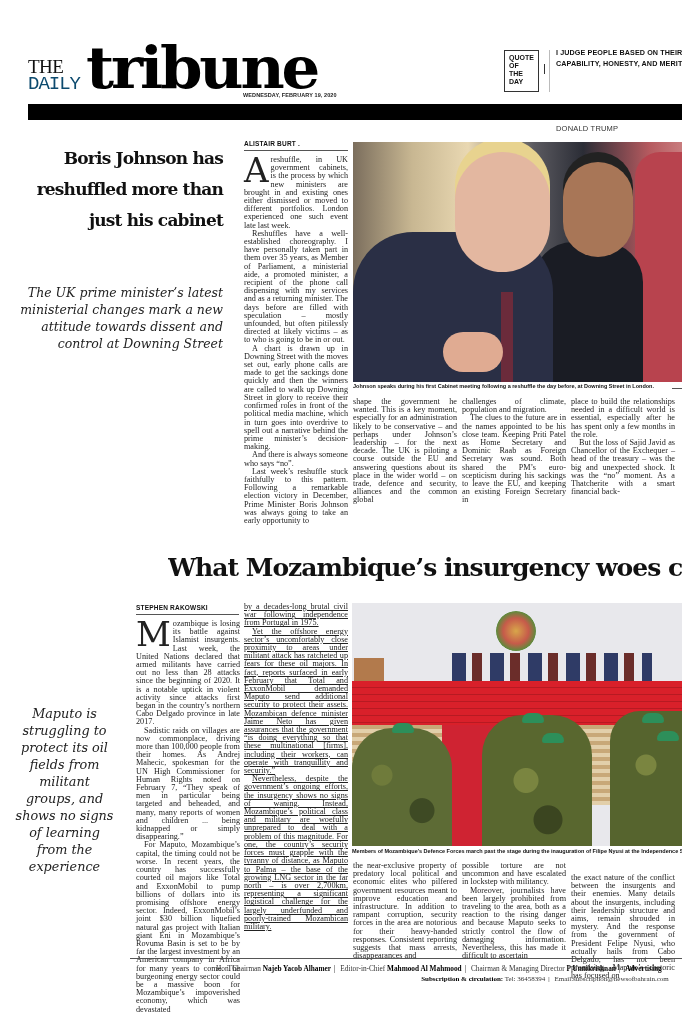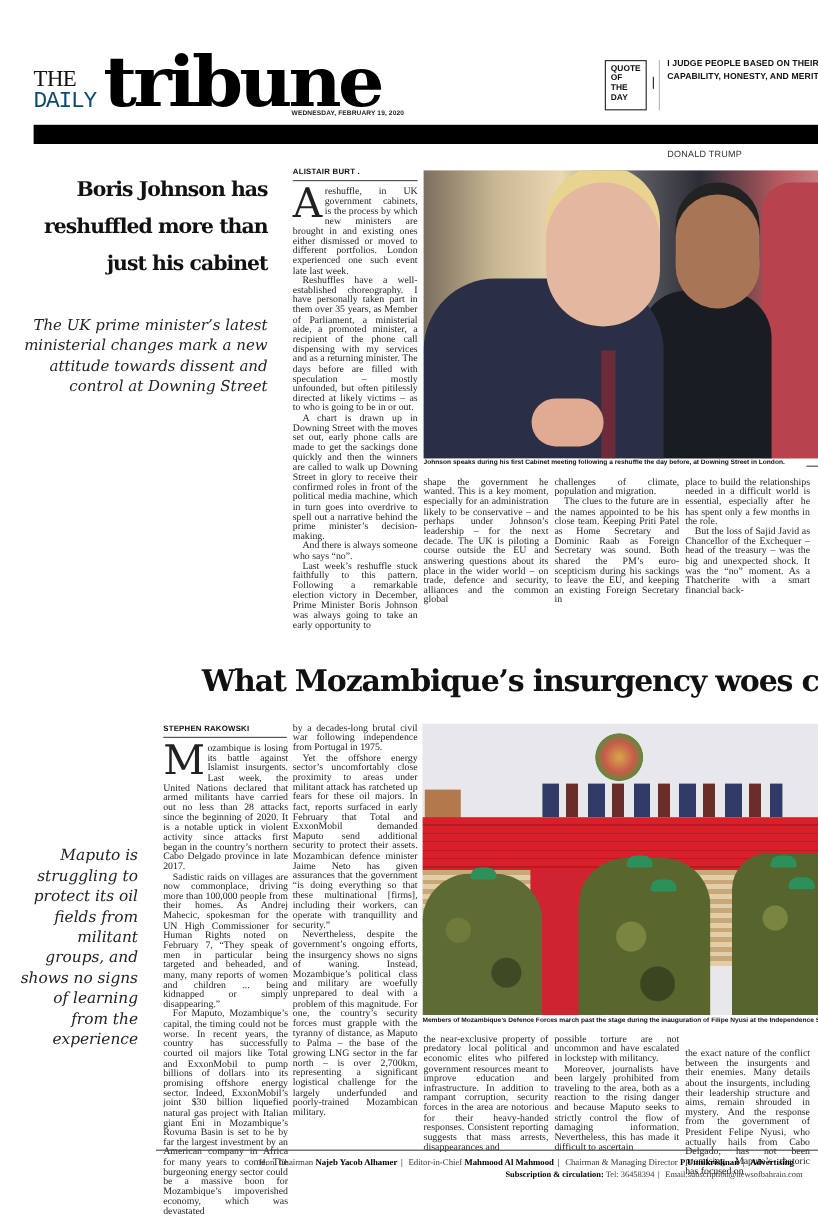--- a/index.html
+++ b/index.html
@@ -14,21 +14,21 @@
   .mast-date { position: absolute; left: 215px; top: 48px; font-family: "Liberation Sans", sans-serif; font-weight: bold; font-size: 5.5px; letter-spacing: 0.1px; color: #222; }
   .quote-box { position: absolute; left: 476px; top: 6px; width: 35px; height: 42px; border: 1px solid #333; padding: 3px 4px; font-family: "Liberation Sans", sans-serif; font-weight: bold; font-size: 7px; line-height: 8px; }
   .quote-arrow { position: absolute; left: 511px; top: 20px; width: 6px; height: 10px; border-right: 1px solid #333; }
   .quote-sep { position: absolute; left: 521px; top: 6px; width: 1px; height: 42px; background: #bbb; }
   .quote-text { position: absolute; left: 528px; top: 4px; width: 154px; font-family: "Liberation Sans", sans-serif; font-weight: bold; font-size: 7.2px; line-height: 10.5px; letter-spacing: 0.1px; }
   .quote-author { position: absolute; left: 528px; top: 36px; font-family: "Liberation Sans", sans-serif; font-size: 7.5px; letter-spacing: 0.2px; color: #333; margin-top: 44px; }
   .black-bar { position: absolute; left: 28px; top: 104px; width: 654px; height: 16px; background: #000; }
 
   
   .headline1 { position: absolute; left: 20px; top: 143px; width: 203px; text-align: right; font-family: "DejaVu Serif", serif; font-size: 17px; line-height: 31px; letter-spacing: -0.8px; color: #111; }
-  .deck1 { position: absolute; left: 20px; top: 262px; width: 203px; text-align: right; font-family: "DejaVu Serif", serif; font-style: italic; font-size: 12.5px; line-height: 17px; color: #222; }
+  .deck1 { position: absolute; left: 20px; top: 284px; width: 203px; text-align: right; font-family: "DejaVu Serif", serif; font-style: italic; font-size: 12.5px; line-height: 17px; color: #222; }
   .byline { font-family: "Liberation Sans", sans-serif; font-weight: bold; font-size: 6.5px; letter-spacing: 0.2px; color: #111; border-bottom: 1px solid #555; padding-bottom: 3px; }
   .byline1 { position: absolute; left: 244px; top: 140px; width: 104px; }
   .col { position: absolute; font-family: "Liberation Serif", serif; font-size: 8.2px; line-height: 8.2px; color: #222; text-align: justify; hyphens: auto; }
   .col p { text-indent: 8px; }
   .col p.first { text-indent: 0; }
   .dropcap { float: left; font-family: "DejaVu Serif", serif; font-size: 34px; line-height: 27px; padding-right: 2px; margin-top: 1px; }
   .photo1 { position: absolute; left: 353px; top: 142px; width: 329px; height: 240px; overflow: hidden; background: linear-gradient(90deg, #7b6e5d 0%, #c8b792 18%, #e9d8b2 35%, #5b5a60 55%, #2b2d36 70%, #b55a5f 90%, #c97c7e 100%); }
   .photo1 .suit1 { position: absolute; left: 0; top: 90px; width: 200px; height: 150px; background: #2a2f45; border-radius: 60px 60px 0 0; }
   .photo1 .head1 { position: absolute; left: 102px; top: 10px; width: 95px; height: 120px; background: #e3b7a0; border-radius: 48px; box-shadow: 0 -14px 0 #e8d38f; }
   .photo1 .suit2 { position: absolute; left: 180px; top: 100px; width: 110px; height: 140px; background: #1a1c24; border-radius: 40px 40px 0 0; }
@@ -36,21 +36,21 @@
   .photo1 .tie { position: absolute; left: 148px; top: 150px; width: 12px; height: 90px; background: #6b2b3b; }
   .photo1 .person3 { position: absolute; left: 282px; top: 10px; width: 50px; height: 230px; background: #b8434e; border-radius: 25px 0 0 0; }
   .photo1 .hand { position: absolute; left: 90px; top: 190px; width: 60px; height: 40px; background: #e0ab92; border-radius: 20px; }
   .caption { position: absolute; font-family: "Liberation Sans", sans-serif; font-weight: bold; font-size: 5.5px; color: #111; white-space: nowrap; overflow: hidden; }
   .caption1 { left: 353px; top: 383px; width: 329px; }
   .caption-rule { position: absolute; left: 672px; top: 388px; width: 10px; height: 1px; background: #555; }
 
   
   .headline2 { position: absolute; left: 168px; top: 552px; width: 520px; white-space: nowrap; overflow: hidden; font-family: "DejaVu Serif", serif; font-weight: bold; font-size: 25px; line-height: 32px; letter-spacing: -1px; color: #111; }
   .byline2 { position: absolute; left: 136px; top: 604px; width: 103px; }
-  .pullquote { position: absolute; left: 14px; top: 705px; width: 101px; text-align: right; font-family: "DejaVu Serif", serif; font-style: italic; font-size: 12.8px; line-height: 17px; color: #222; }
+  .pullquote { position: absolute; left: 14px; top: 705px; width: 101px; text-align: center; font-family: "DejaVu Serif", serif; font-style: italic; font-size: 12.8px; line-height: 17px; color: #222; }
   .photo2 { position: absolute; left: 352px; top: 603px; width: 330px; height: 243px; overflow: hidden; background: #e8e8ec; }
   .photo2 .emblem { position: absolute; left: 144px; top: 8px; width: 40px; height: 40px; border-radius: 50%; background: radial-gradient(circle, #d8a64a 0%, #c65b4a 45%, #5d8b3c 70%, #e8e8ec 72%); }
   .photo2 .dignitaries { position: absolute; left: 100px; top: 50px; width: 200px; height: 28px; background: repeating-linear-gradient(90deg, #2f3b66 0 14px, #e8e8ec 14px 20px, #6b2d2a 20px 30px, #e8e8ec 30px 38px); }
   .photo2 .podium { position: absolute; left: 2px; top: 55px; width: 30px; height: 30px; background: #b27a4c; }
   .photo2 .stage { position: absolute; left: 0; top: 78px; width: 330px; height: 44px; background: repeating-linear-gradient(180deg, #d9202a 0 6px, #b71a22 6px 7px); }
   .photo2 .steps { position: absolute; left: 0; top: 122px; width: 330px; height: 80px; background: repeating-linear-gradient(180deg, #c8a878 0 4px, #e2cfaa 4px 8px); }
   .photo2 .carpet { position: absolute; left: 90px; top: 122px; width: 60px; height: 121px; background: #cf2332; }
   .photo2 .troop1 { position: absolute; left: 0; top: 125px; width: 100px; height: 118px; background: radial-gradient(circle at 30% 40%, #6f7b3b 0 10px, transparent 11px), radial-gradient(circle at 70% 70%, #3e4a24 0 12px, transparent 13px), #5d6b35; border-radius: 40px 40px 0 0; }
   .photo2 .troop2 { position: absolute; left: 130px; top: 112px; width: 110px; height: 131px; background: radial-gradient(circle at 40% 50%, #7a8540 0 12px, transparent 13px), radial-gradient(circle at 60% 80%, #3b4520 0 14px, transparent 15px), #59672f; border-radius: 40px 40px 0 0; }
   .photo2 .troop3 { position: absolute; left: 258px; top: 108px; width: 72px; height: 135px; background: radial-gradient(circle at 50% 40%, #7a8540 0 10px, transparent 11px), #56642e; border-radius: 30px 0 0 0; }
@@ -117,21 +117,21 @@
 
 <h1 class="headline2">What Mozambique’s insurgency woes can</h1>
 <div class="byline byline2">STEPHEN RAKOWSKI</div>
 <div class="pullquote">Maputo is struggling to protect its oil fields from militant groups, and shows no signs of learning from the experience</div>
 
 <div class="col" style="left:136px; top:620px; width:104px;">
   <p class="first"><span class="dropcap">M</span><span>ozambique is losing its battle against Islamist insurgents. Last week, the United Nations declared that armed militants have carried out no less than 28 attacks since the beginning of 2020. It is a notable uptick in violent activity since attacks first began in the country’s northern Cabo Delgado province in late 2017.</span></p>
   <p>Sadistic raids on villages are now commonplace, driving more than 100,000 people from their homes. As Andrej Mahecic, spokesman for the UN High Commissioner for Human Rights noted on February 7, “They speak of men in particular being targeted and beheaded, and many, many reports of women and children ... being kidnapped or simply disappearing.”</p>
   <p>For Maputo, Mozambique’s capital, the timing could not be worse. In recent years, the country has successfully courted oil majors like Total and ExxonMobil to pump billions of dollars into its promising offshore energy sector. Indeed, ExxonMobil’s joint $30 billion liquefied natural gas project with Italian giant Eni in Mozambique’s Rovuma Basin is set to be by far the largest investment by an American company in Africa for many years to come. The burgeoning energy sector could be a massive boon for Mozambique’s impoverished economy, which was devastated</p>
 </div>
-<div class="col" style="left:244px; top:603px; width:104px;">
+<div class="col" style="left:244px; top:603px; width:104px;text-decoration:underline;">
   <p class="first">by a decades-long brutal civil war following independence from Portugal in 1975.</p>
   <p>Yet the offshore energy sector’s uncomfortably close proximity to areas under militant attack has ratcheted up fears for these oil majors. In fact, reports surfaced in early February that Total and ExxonMobil demanded Maputo send additional security to protect their assets. Mozambican defence minister Jaime Neto has given assurances that the government “is doing everything so that these multinational [firms], including their workers, can operate with tranquillity and security.”</p>
   <p>Nevertheless, despite the government’s ongoing efforts, the insurgency shows no signs of waning. Instead, Mozambique’s political class and military are woefully unprepared to deal with a problem of this magnitude. For one, the country’s security forces must grapple with the tyranny of distance, as Maputo to Palma – the base of the growing LNG sector in the far north – is over 2,700km, representing a significant logistical challenge for the largely underfunded and poorly-trained Mozambican military.</p>
 </div>
 
 <div class="photo2">
   <div class="emblem"></div>
   <div class="podium"></div>
   <div class="dignitaries"></div>
   <div class="stage"></div>

